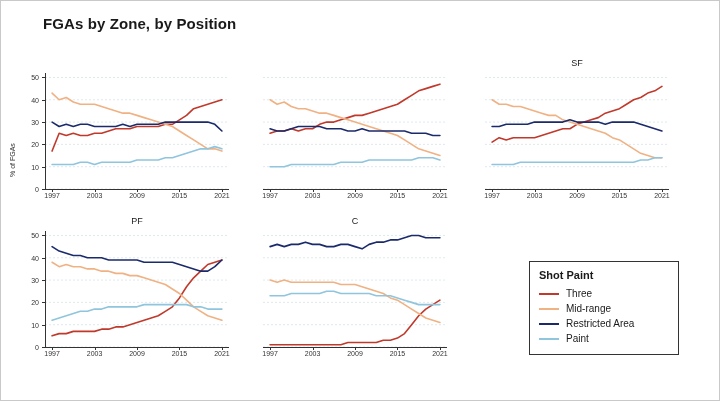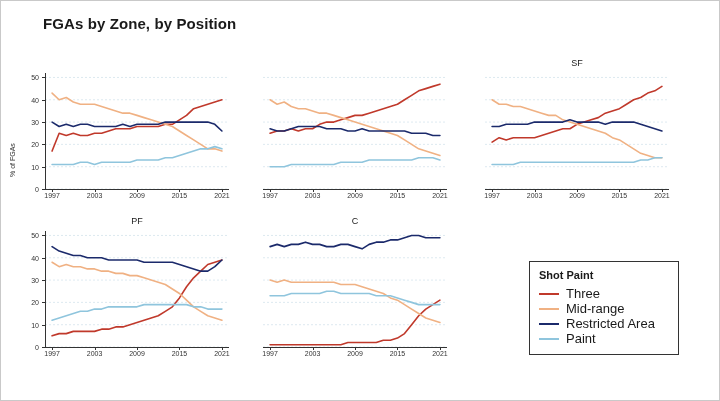--- a/index.html
+++ b/index.html
@@ -98,21 +98,21 @@
     display:flex;
     align-items:center;
     height:15px;
   }
   #legend .swatch{
     width:20px;height:2px;
     margin-right:7px;
     flex:0 0 auto;
   }
   #legend .legend-label{
-    font-size:13px;
+    font-size:10px;
     color:#1a1a1a;
   }
 </style>
 </head>
 <body>
 
 <div id="frame">
 
   <div id="title">FGAs by Zone, by Position</div>
   <div id="ylabel">% of FGAs</div>

